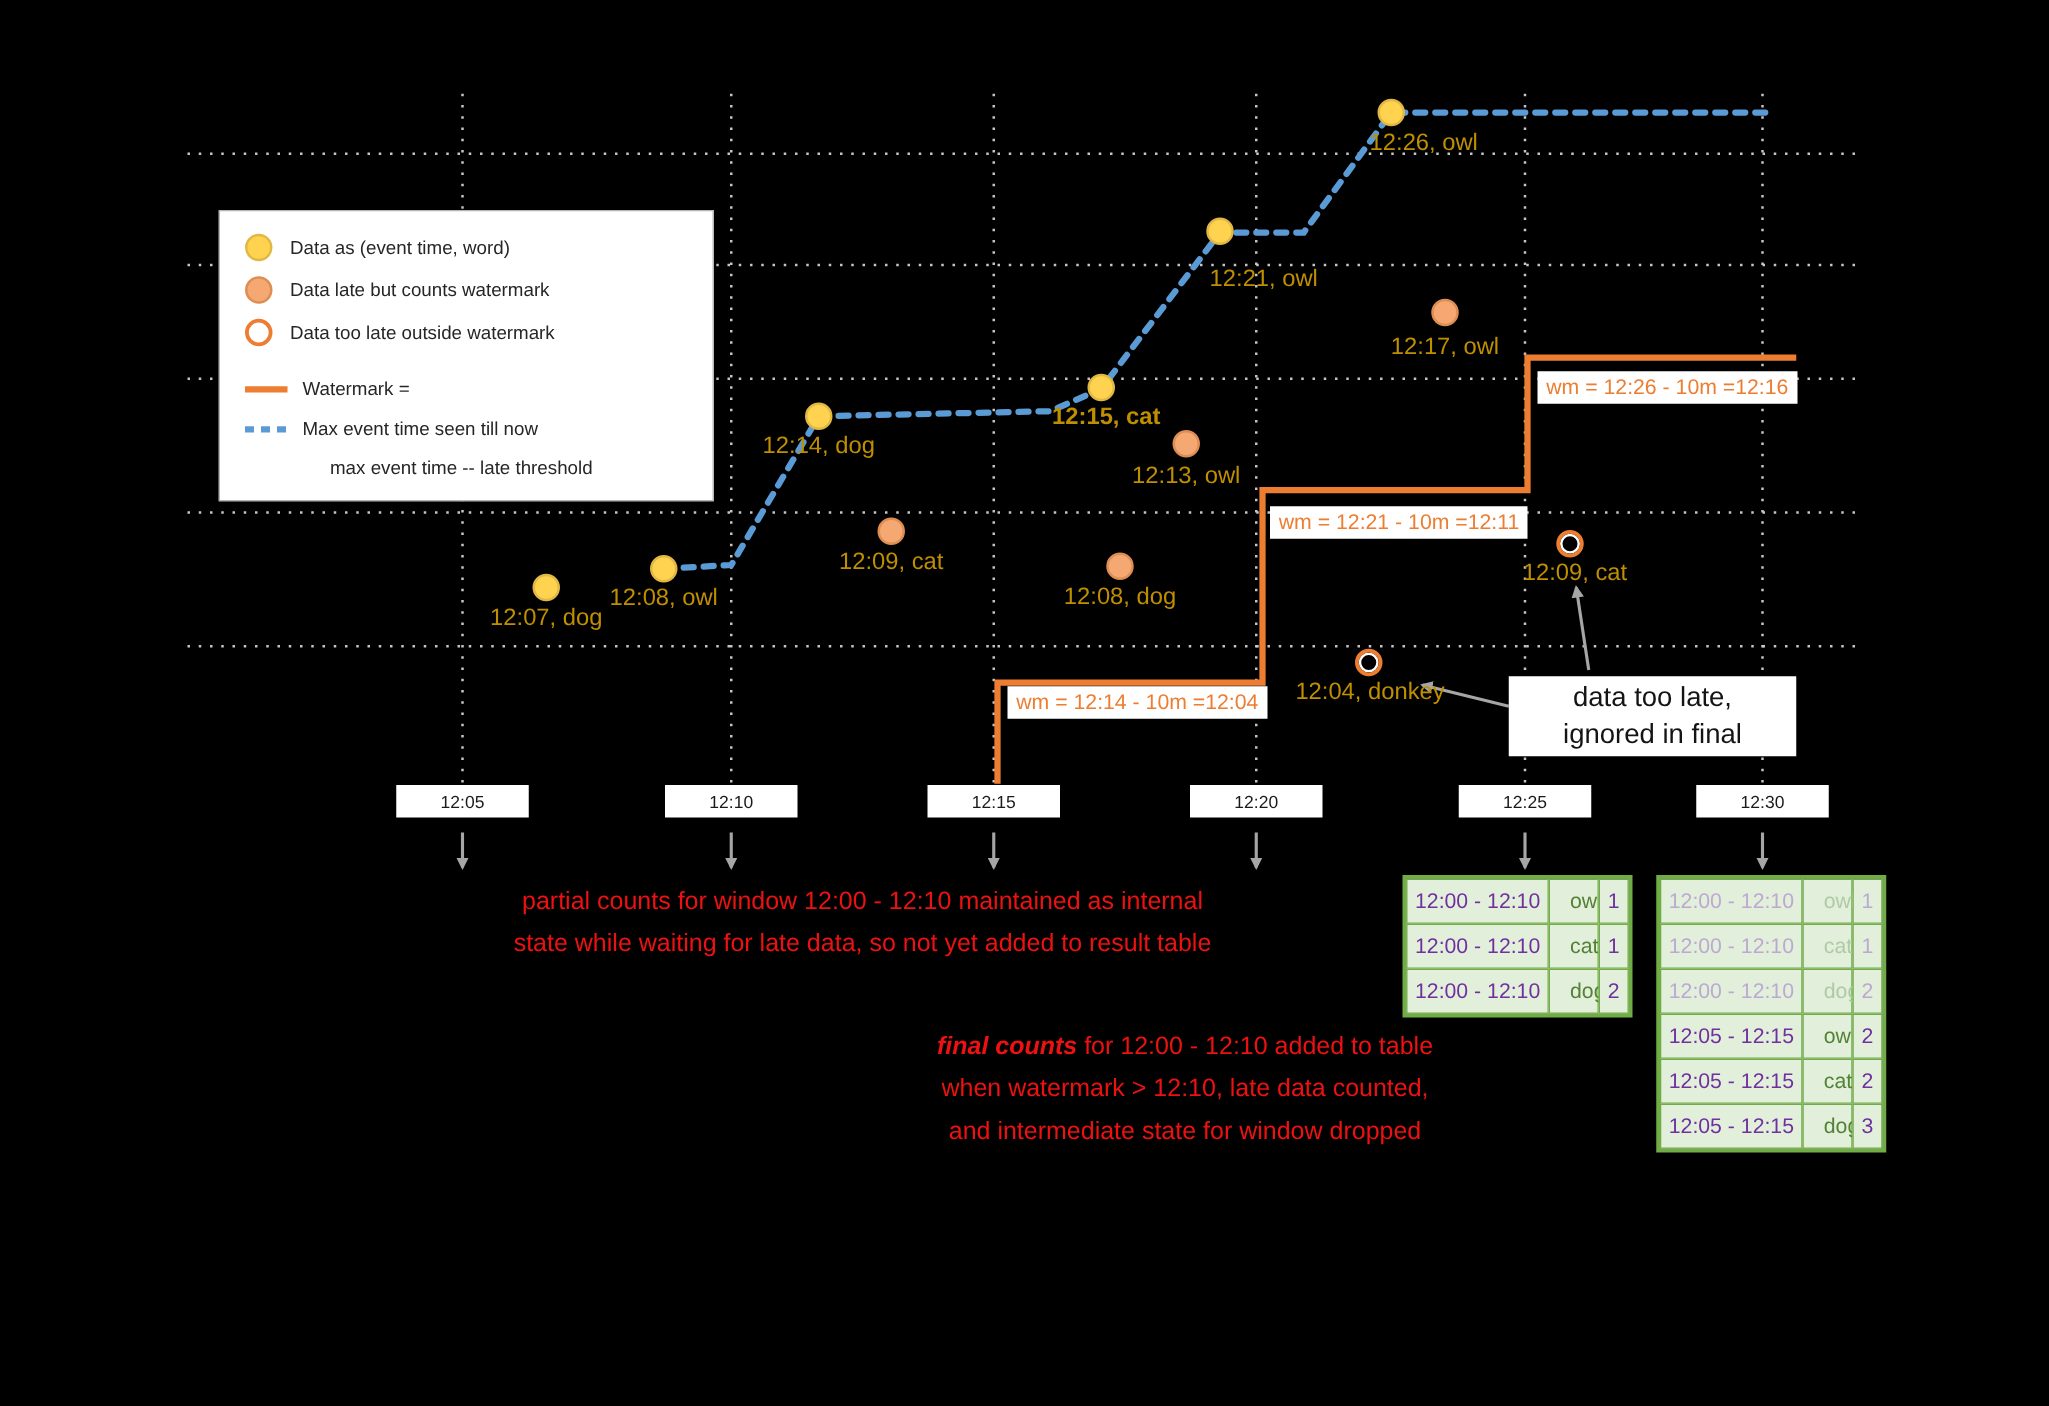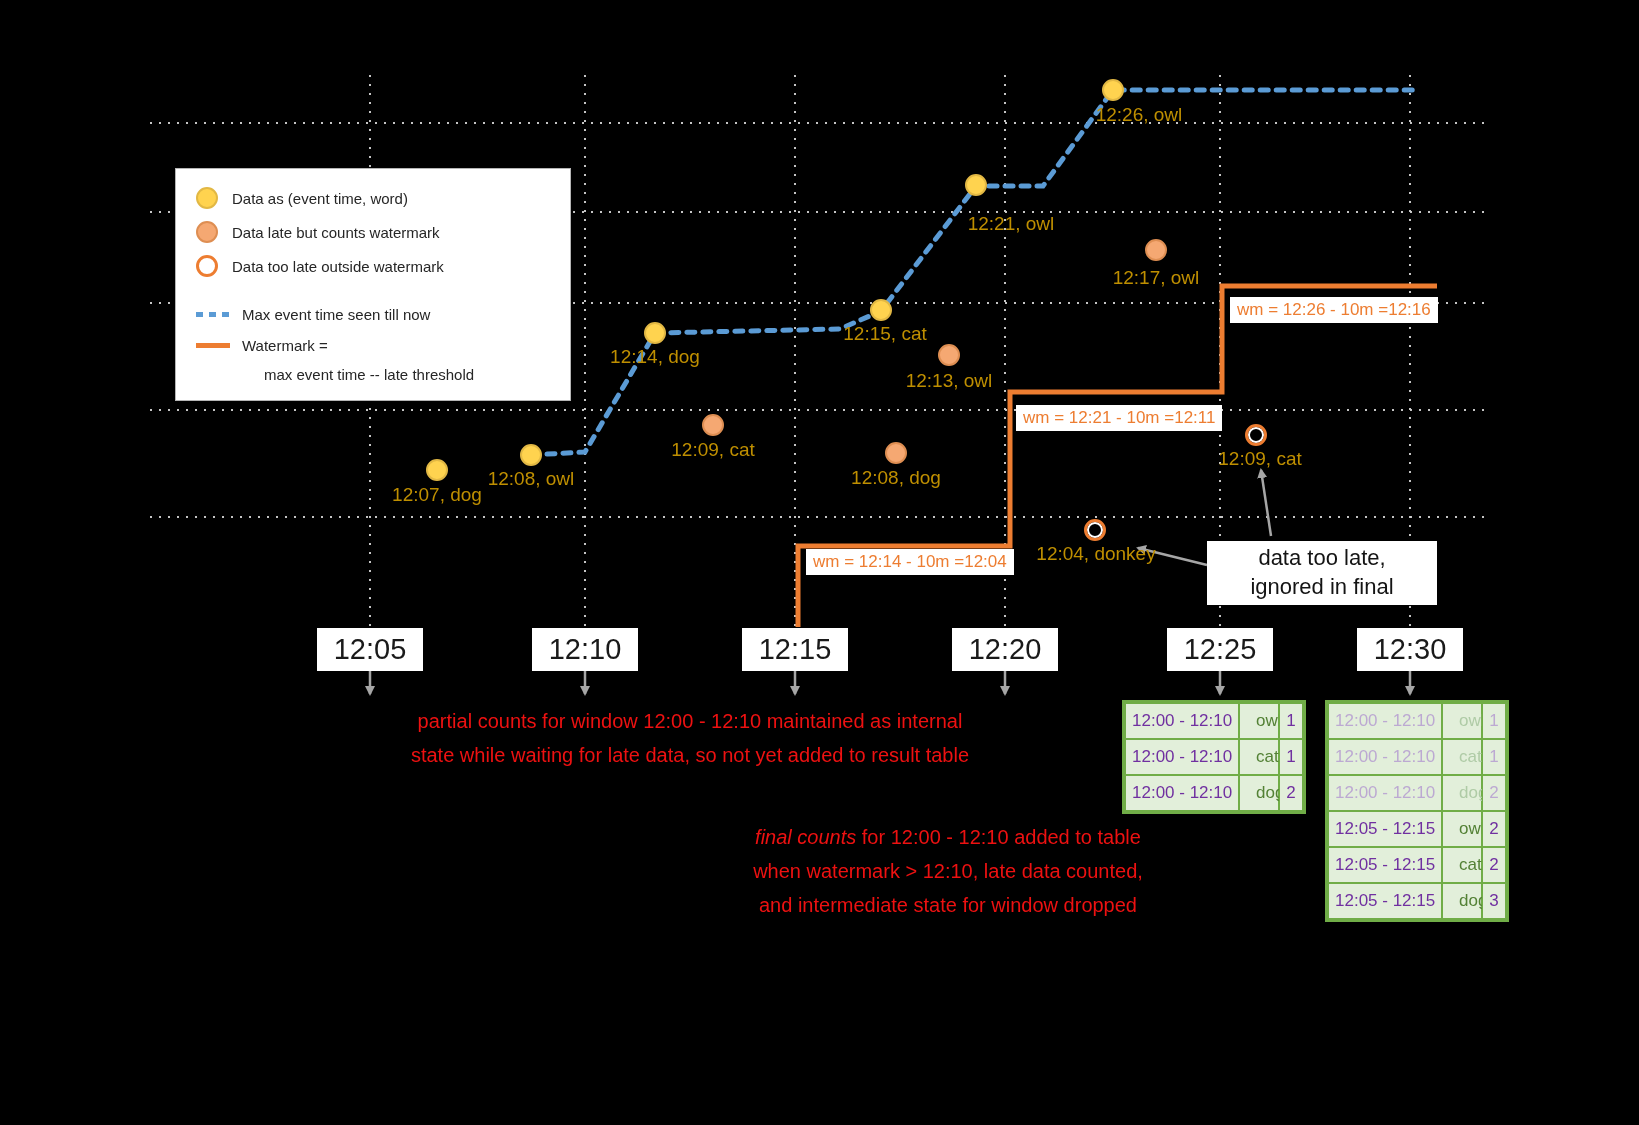--- a/index.html
+++ b/index.html
@@ -106,21 +106,21 @@
   }
   .lg-dashed { background: repeating-linear-gradient(90deg, #5B9BD5 0 7px, transparent 7px 13px); }
   .lg-solid  { background: #ED7D31; }
   
   .tick-box {
     position: absolute;
     top: 628px;
     transform: translateX(-50%);
     background: #ffffff;
     color: #1a1a1a;
-    font-size: 29px;
+    font-size: 14px;
     padding: 5px 0;
     width: 106px;
     text-align: center;
   }
   
   .wm-label {
     position: absolute;
     background: #ffffff;
     color: #ED7D31;
     font-size: 17px;
@@ -142,21 +142,21 @@
   
   .red-note {
     position: absolute;
     color: #ED1111;
     font-size: 20px;
     line-height: 34px;
     text-align: center;
   }
   #partial-note { left: 340px; top: 704px; width: 700px; }
   #final-note   { left: 698px; top: 820px; width: 500px; }
-  .bold-italic { font-weight: normal; font-style: italic; }
+  .bold-italic { font-weight: bold; font-style: italic; }
   
   .result-table {
     position: absolute;
     border: 3px solid #70AD47;
   }
   .rt-row { display: flex; }
   .rt-cell {
     background: #E2EFDA;
     border: 1.5px solid #70AD47;
     box-sizing: border-box;
@@ -206,21 +206,21 @@
     </svg>
 
   <div id="points-layer" class="layer">
       <div class="dot on-time" style="left: 426px; top: 459px;"></div>
       <div class="pt-label" style="left: 437px; top: 495px;">12:07, dog</div>
       <div class="dot on-time" style="left: 520px; top: 444px;"></div>
       <div class="pt-label" style="left: 531px; top: 479px;">12:08, owl</div>
       <div class="dot on-time" style="left: 644px; top: 322px;"></div>
       <div class="pt-label" style="left: 655px; top: 357px;">12:14, dog</div>
       <div class="dot on-time" style="left: 870px; top: 299px;"></div>
-      <div class="pt-label" style="left: 885px; top: 334px;">12:15, cat</div>
+      <div class="pt-label" style="left: 885px; top: 334px; font-weight: bold;">12:15, cat</div>
       <div class="dot on-time" style="left: 965px; top: 174px;"></div>
       <div class="pt-label" style="left: 1011px; top: 224px;">12:21, owl</div>
       <div class="dot on-time" style="left: 1102px; top: 79px;"></div>
       <div class="pt-label" style="left: 1139px; top: 115px;">12:26, owl</div>
       <div class="dot late" style="left: 702px; top: 414px;"></div>
       <div class="pt-label" style="left: 713px; top: 450px;">12:09, cat</div>
       <div class="dot late" style="left: 885px; top: 442px;"></div>
       <div class="pt-label" style="left: 896px; top: 478px;">12:08, dog</div>
       <div class="dot late" style="left: 938px; top: 344px;"></div>
       <div class="pt-label" style="left: 949px; top: 381px;">12:13, owl</div>
@@ -252,27 +252,27 @@
     </div>
     <div class="legend-row">
       <span class="lg-dot lg-salmon"></span>
       <span>Data late but counts watermark</span>
     </div>
     <div class="legend-row">
       <span class="lg-dot lg-open"></span>
       <span>Data too late outside watermark</span>
     </div>
     <div class="legend-gap"></div>
+    <div class="legend-row small">
+      <span class="lg-line lg-solid"></span>
+      <span>Watermark =</span>
+    </div>
     <div class="legend-row">
       <span class="lg-line lg-dashed"></span>
       <span>Max event time seen till now</span>
-    </div>
-    <div class="legend-row small">
-      <span class="lg-line lg-solid"></span>
-      <span>Watermark =</span>
     </div>
     <div class="legend-row small legend-indent">
       <span>max event time -- late threshold</span>
     </div>
   </div>
 
   <div class="too-late-box">
     <div>data too late,</div>
     <div>ignored in final</div>
   </div>

